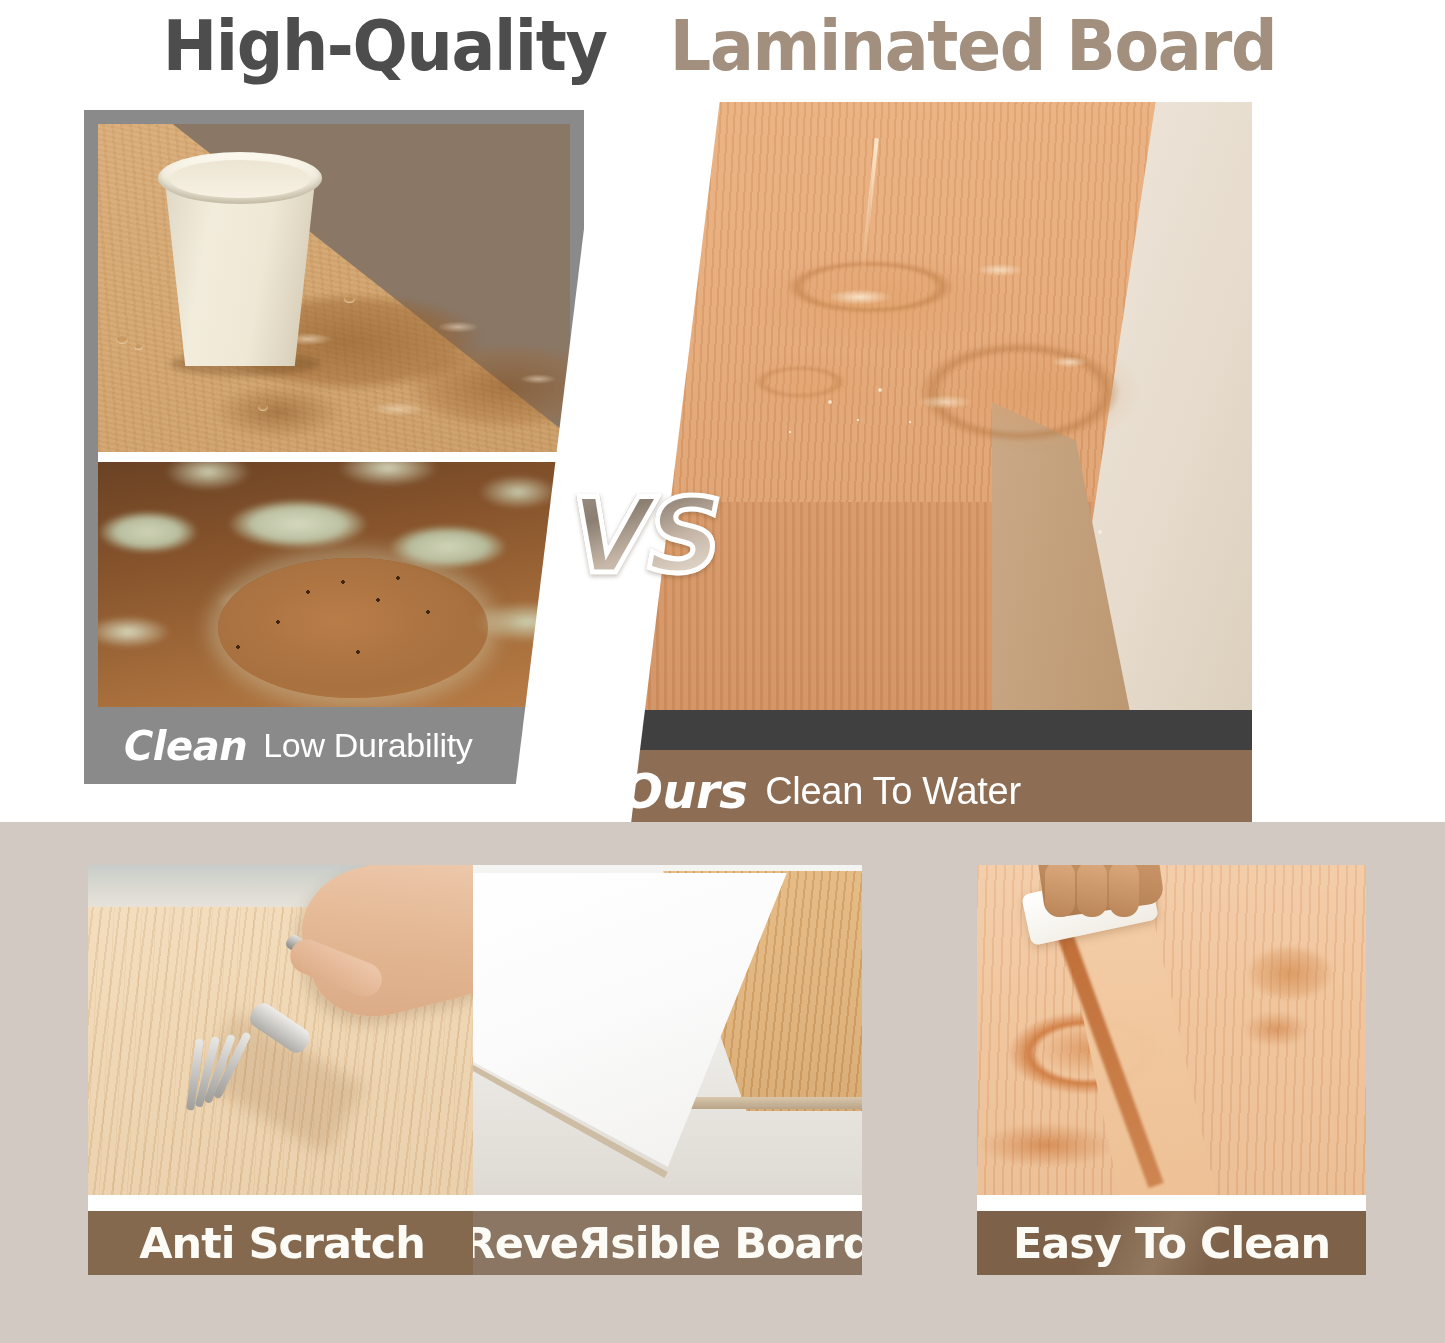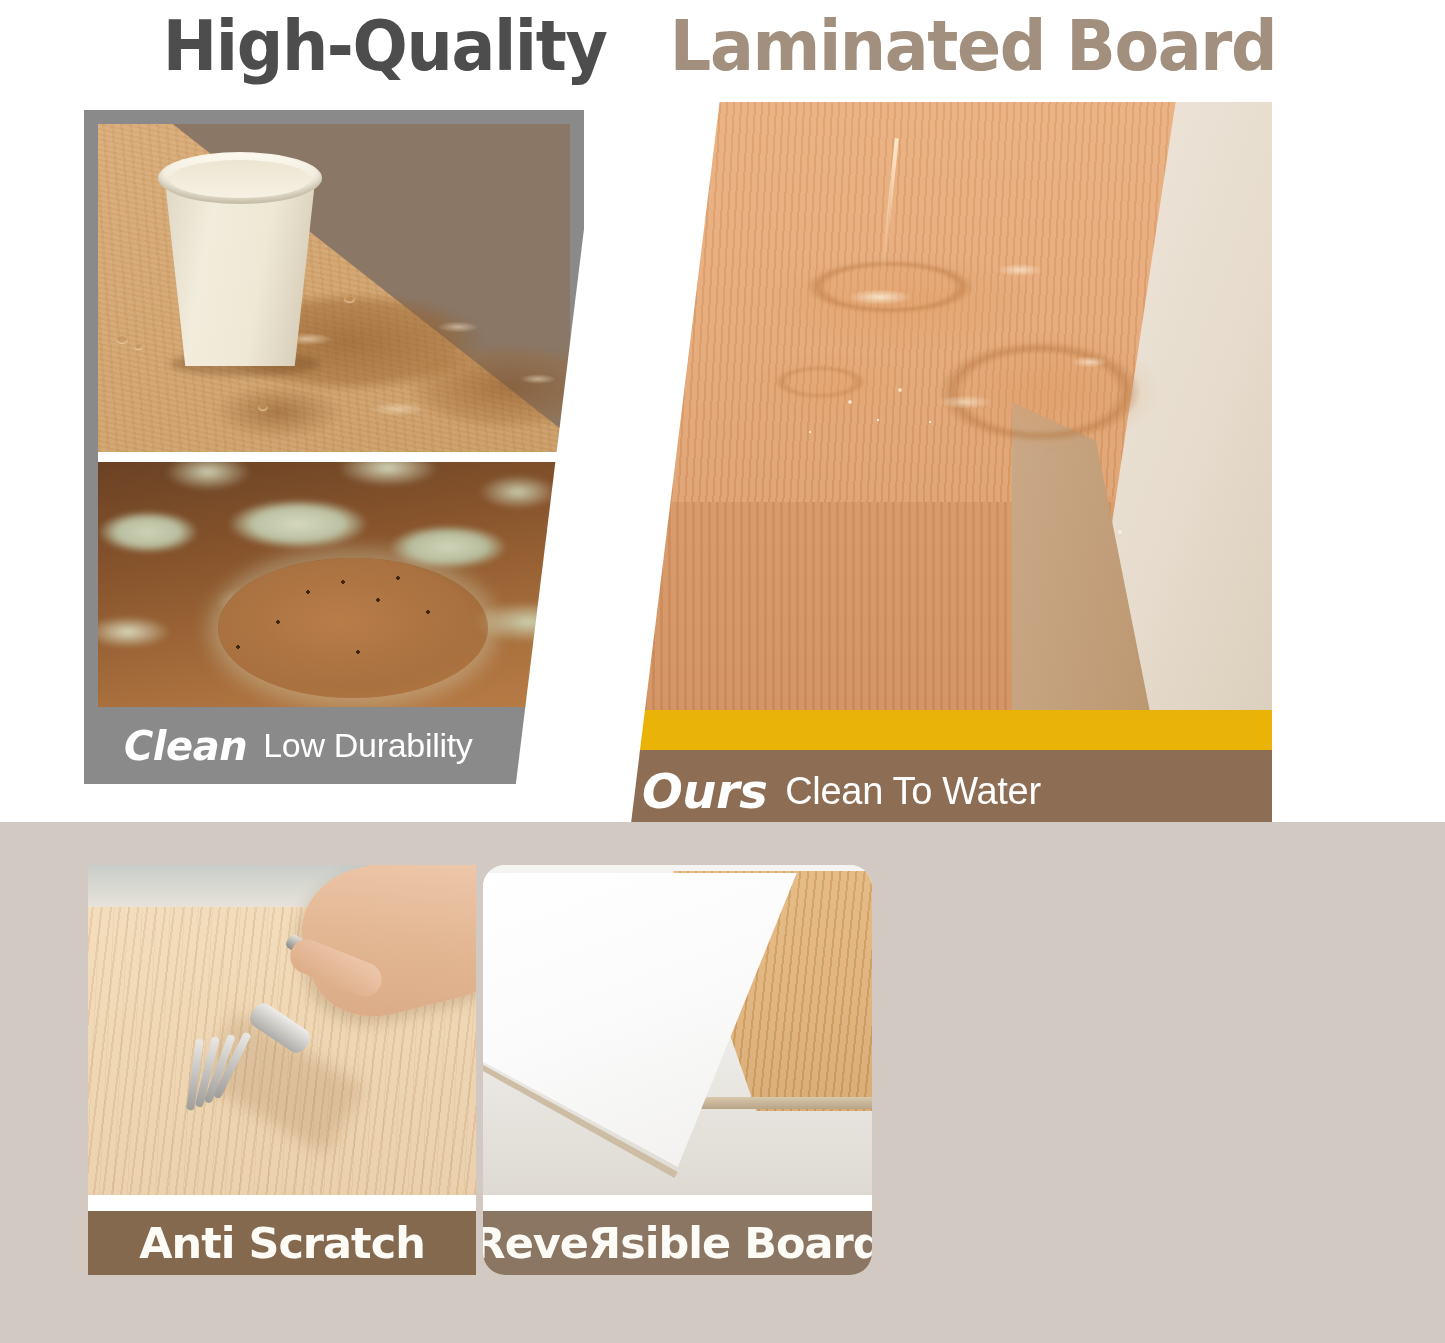--- a/index.html
+++ b/index.html
@@ -223,25 +223,25 @@
     width: 120px; height: 730px;
     background: #ffffff;
     transform: skewX(-7deg);
     z-index: 6;
     pointer-events: none;
   }
 
   
   .ours-panel {
     position: absolute;
-    left: 600px; top: 10px;
+    left: 580px; top: 10px;
     width: 672px; height: 730px;
     overflow: hidden;
     clip-path: polygon(9% 0, 100% 0, 100% 100%, 0 100%);
-    background: #eab308;
+    background: #404040;
     z-index: 3;
   }
   .ours-photo {
     position: absolute;
     left: 0; top: 0;
     width: 672px; height: 608px;
     overflow: hidden;
     background: linear-gradient(175deg, #e7a876 0%, #e3a471 40%, #d99a68 100%);
   }
   .ours-photo .board-top {
@@ -367,21 +367,21 @@
   }
   .feature {
     position: absolute;
     top: 43px;
     width: 388px;
     height: 410px;
     overflow: hidden;
     background: #ffffff;
   }
   .feature.f1 { left: 88px; }
-  .feature.f2 { left: 483px; border-radius: 22px; }
+  .feature.f2 { left: 473px; }
   .feature.f3 { left: 977px; }
   .feature.f2 { width: 389px; }
   .feature.f3 { width: 389px; }
 
   .fphoto {
     position: absolute;
     left: 0; top: 0;
     width: 100%;
     height: 330px;
     overflow: hidden;
@@ -640,20 +640,21 @@
       <div class="water-hi"></div>
       <div class="beads"></div>
       <div class="stream"></div>
     </div>
     <div class="ours-label">
       <span class="lbl-strong big">Ours</span>
       <span class="lbl-light big">Clean To Water</span>
     </div>
   </div>
 
+  <div class="vs-badge">VS</div>
 </div>
 
 <div class="features">
 
   <div class="feature f1">
     <div class="fphoto scratch">
       <div class="wood"></div>
       <div class="wall-strip"></div>
       <div class="fork-shadow"></div>
       <div class="tine" style="right:224px;top:168px;transform:rotate(26deg);"></div>
@@ -675,13 +676,30 @@
       <div class="wood-sheet"></div>
       <div class="wood-edge"></div>
       <div class="white-sheet"></div>
       <div class="white-edge"></div>
     </div>
     <div class="fcaption">
       <span class="fcaption-text">ReveЯsible Board</span>
     </div>
   </div>
 
+  <div class="feature f3">
+    <div class="fphoto clean">
+      <div class="wood"></div>
+      <div class="sauce"></div>
+      <div class="sauce2"></div>
+      <div class="wiped"></div>
+      <div class="smear-edge"></div>
+      <div class="cloth"></div>
+      <div class="hand2"></div>
+      <div class="knuck" style="left:68px;"></div>
+      <div class="knuck" style="left:100px;"></div>
+      <div class="knuck" style="left:132px;"></div>
+    </div>
+    <div class="fcaption">
+      <span class="fcaption-text">Easy To Clean</span>
+    </div>
+  </div>
 </div>
 
 </body></html>

